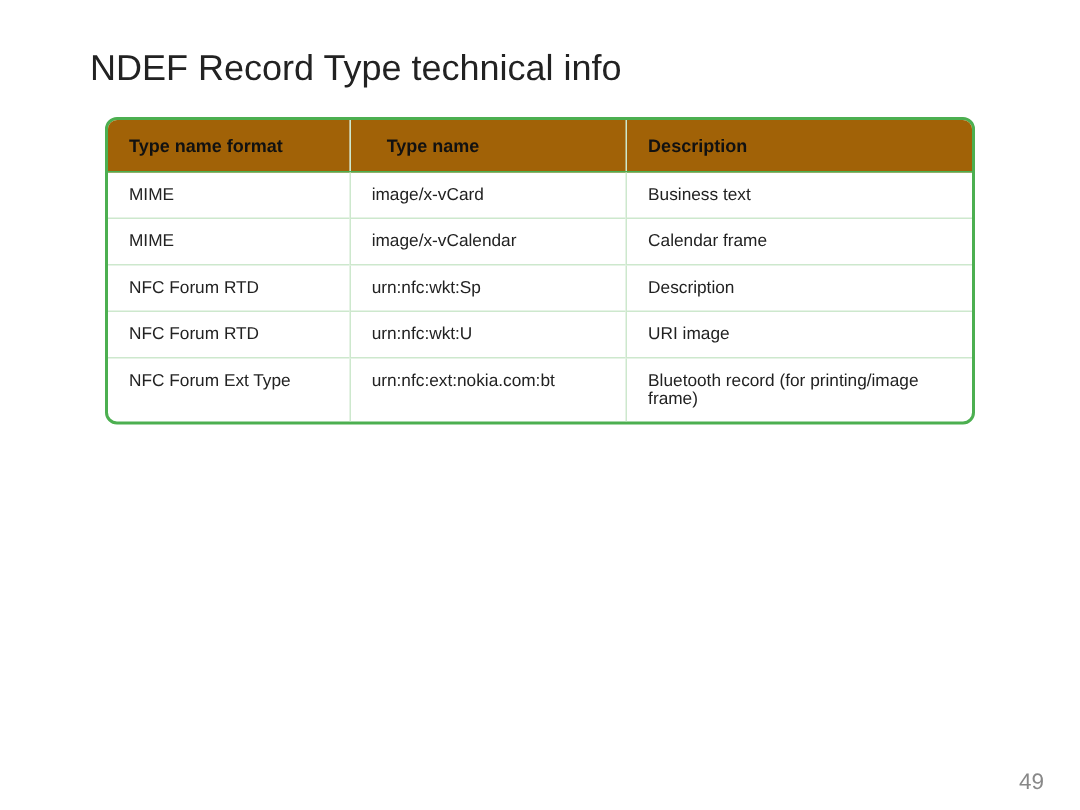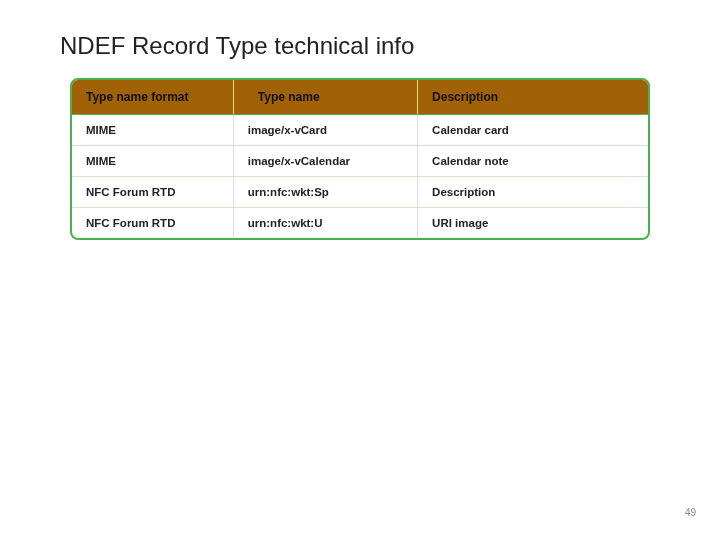--- a/index.html
+++ b/index.html
@@ -49,33 +49,32 @@
     }
     tbody tr:last-child {
       border-bottom: none;
     }
     tbody td {
       padding: 9px 14px;
       font-size: 11.5px;
       color: #222;
       vertical-align: top;
       border-right: 1px solid #cde8cd;
-      font-weight: bold;
     }
     tbody td:last-child {
       border-right: none;
     }
     .col-format { width: 28%; }
     .col-name   { width: 32%; padding-left: 24px; }
     .col-desc   { width: 40%; }
     .page-number {
       position: absolute;
-      bottom: 22px;
+      bottom: 10px;
       right: 24px;
-      font-size: 10px;
+      font-size: 15px;
       color: #888;
     }
   </style>
 </head>
 <body>
 
 <h1 class="page-title">NDEF Record Type technical info</h1>
 
 <div class="table-container">
   <table>
@@ -83,34 +82,39 @@
       <tr>
         <th class="col-format">Type name format</th>
         <th class="col-name">Type name</th>
         <th class="col-desc">Description</th>
       </tr>
     </thead>
     <tbody id="table-body">
     <tr>
           <td>MIME</td>
           <td>image/x-vCard</td>
-          <td>Calendar card</td>
+          <td>Business text</td>
         </tr>
         <tr>
           <td>MIME</td>
           <td>image/x-vCalendar</td>
-          <td>Calendar note</td>
+          <td>Calendar frame</td>
         </tr>
         <tr>
           <td>NFC Forum RTD</td>
           <td>urn:nfc:wkt:Sp</td>
           <td>Description</td>
         </tr>
         <tr>
           <td>NFC Forum RTD</td>
           <td>urn:nfc:wkt:U</td>
           <td>URI image</td>
         </tr>
+        <tr>
+          <td>NFC Forum Ext Type</td>
+          <td>urn:nfc:ext:nokia.com:bt</td>
+          <td>Bluetooth record (for printing/image frame)</td>
+        </tr>
       </tbody>
   </table>
 </div>
 
 <div class="page-number">49</div>
 
 </body></html>

